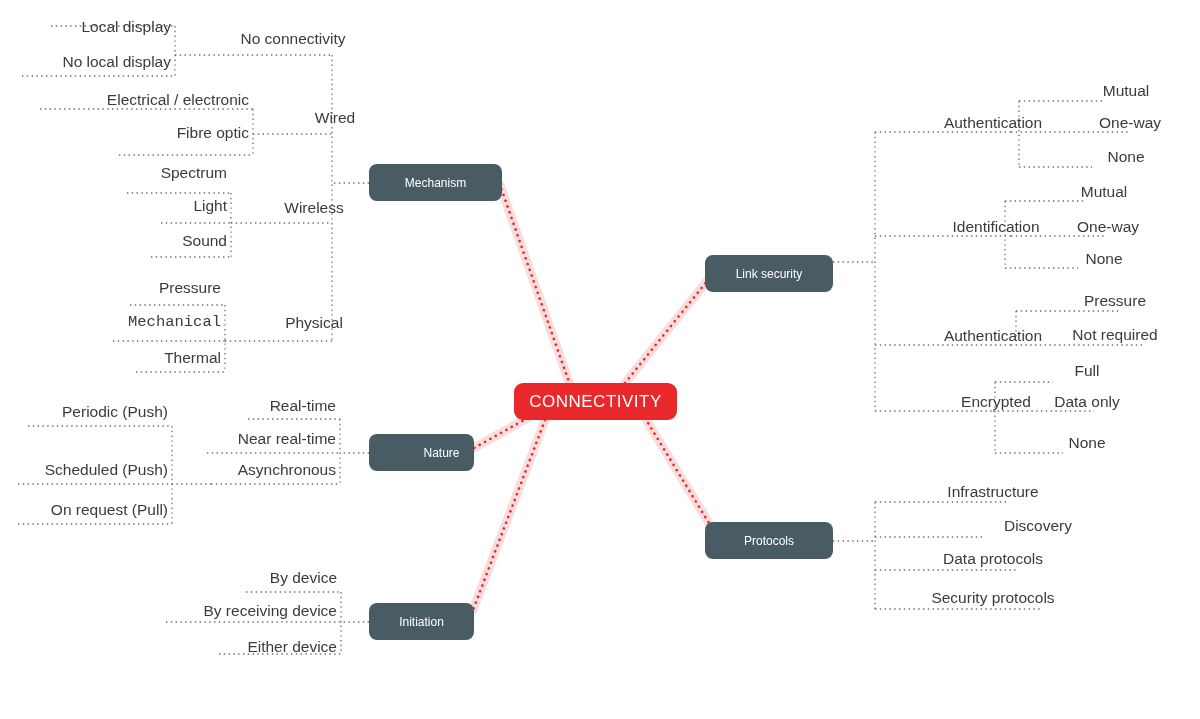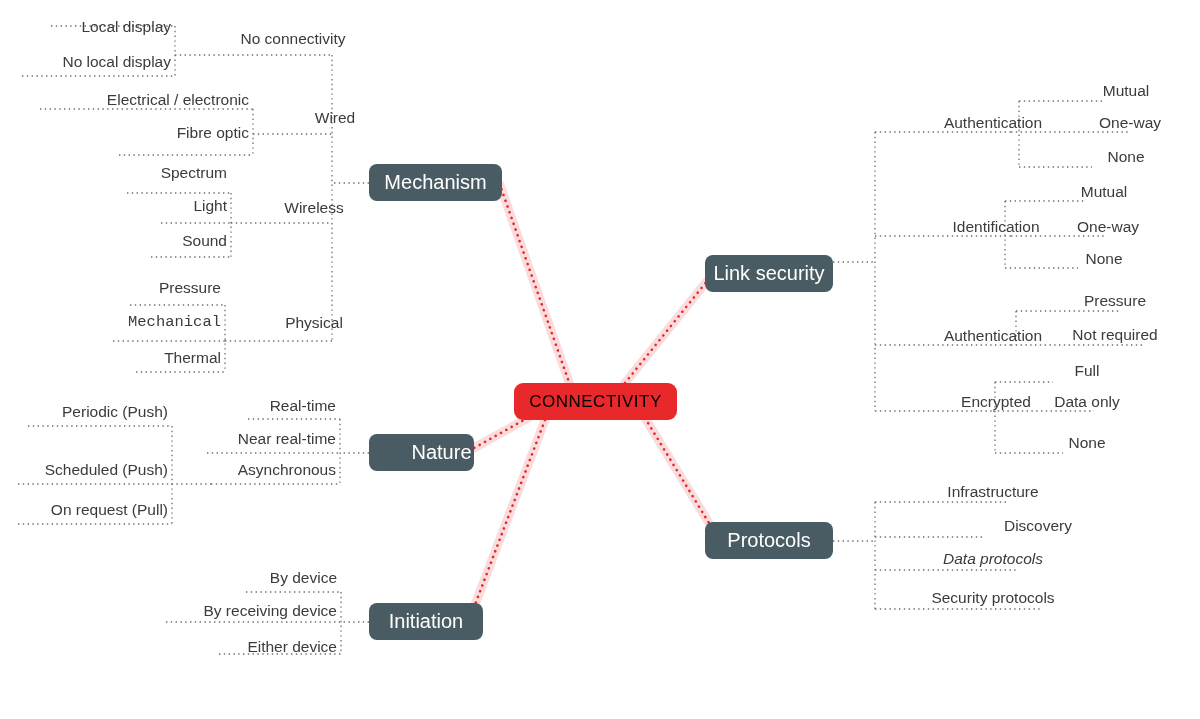--- a/index.html
+++ b/index.html
@@ -23,37 +23,37 @@
     position: absolute;
     left: 0; top: 0;
     width: 1200px;
     height: 719px;
     pointer-events: none;
   }
   
   .node-center {
     position: absolute;
     background: #e8282b;
-    color: #000000;
+    color: #ffffff;
     border-radius: 9px;
     font-size: 17px;
     letter-spacing: 0.5px;
     display: flex;
     align-items: center;
     justify-content: center;
     white-space: nowrap;
     box-sizing: border-box;
   }
   
   .node-branch {
     position: absolute;
     background: #4a5c63;
     color: #ffffff;
     border-radius: 8px;
-    font-size: 20px;
+    font-size: 12px;
     display: flex;
     align-items: center;
     justify-content: center;
     white-space: nowrap;
     box-sizing: border-box;
   }
   
   .leaf {
     position: absolute;
     color: #3b3b3b;
@@ -188,21 +188,21 @@
   </div>
 
   <div class="node-branch" style="left:369px; top:164px; width:133px; height:37px;">
     <span>Mechanism</span>
   </div>
 
   <div class="node-branch" style="left:369px; top:434px; width:105px; height:37px;padding-left:40px;">
     <span>Nature</span>
   </div>
 
-  <div class="node-branch" style="left:369px; top:603px; width:114px; height:37px;">
+  <div class="node-branch" style="left:369px; top:603px; width:105px; height:37px;">
     <span>Initiation</span>
   </div>
 
   <div class="node-branch" style="left:705px; top:243px; width:128px; height:37px;margin-top:12px;">
     <span>Link security</span>
   </div>
 
   <div class="node-branch" style="left:705px; top:522px; width:128px; height:37px;">
     <span>Protocols</span>
   </div>
@@ -332,20 +332,20 @@
   <div class="leaf l" style="left:1007px; top:435px; width:160px;">
     <span>None</span>
   </div>
 
   <div class="leaf l" style="left:893px; top:484px; width:200px;">
     <span>Infrastructure</span>
   </div>
   <div class="leaf l" style="left:938px; top:518px; width:200px;">
     <span>Discovery</span>
   </div>
-  <div class="leaf l" style="left:893px; top:551px; width:200px;font-style:italic;">
+  <div class="leaf l" style="left:893px; top:551px; width:200px;">
     <span>Data protocols</span>
   </div>
   <div class="leaf l" style="left:893px; top:590px; width:200px;">
     <span>Security protocols</span>
   </div>
 
 </div>
 
 </body></html>

